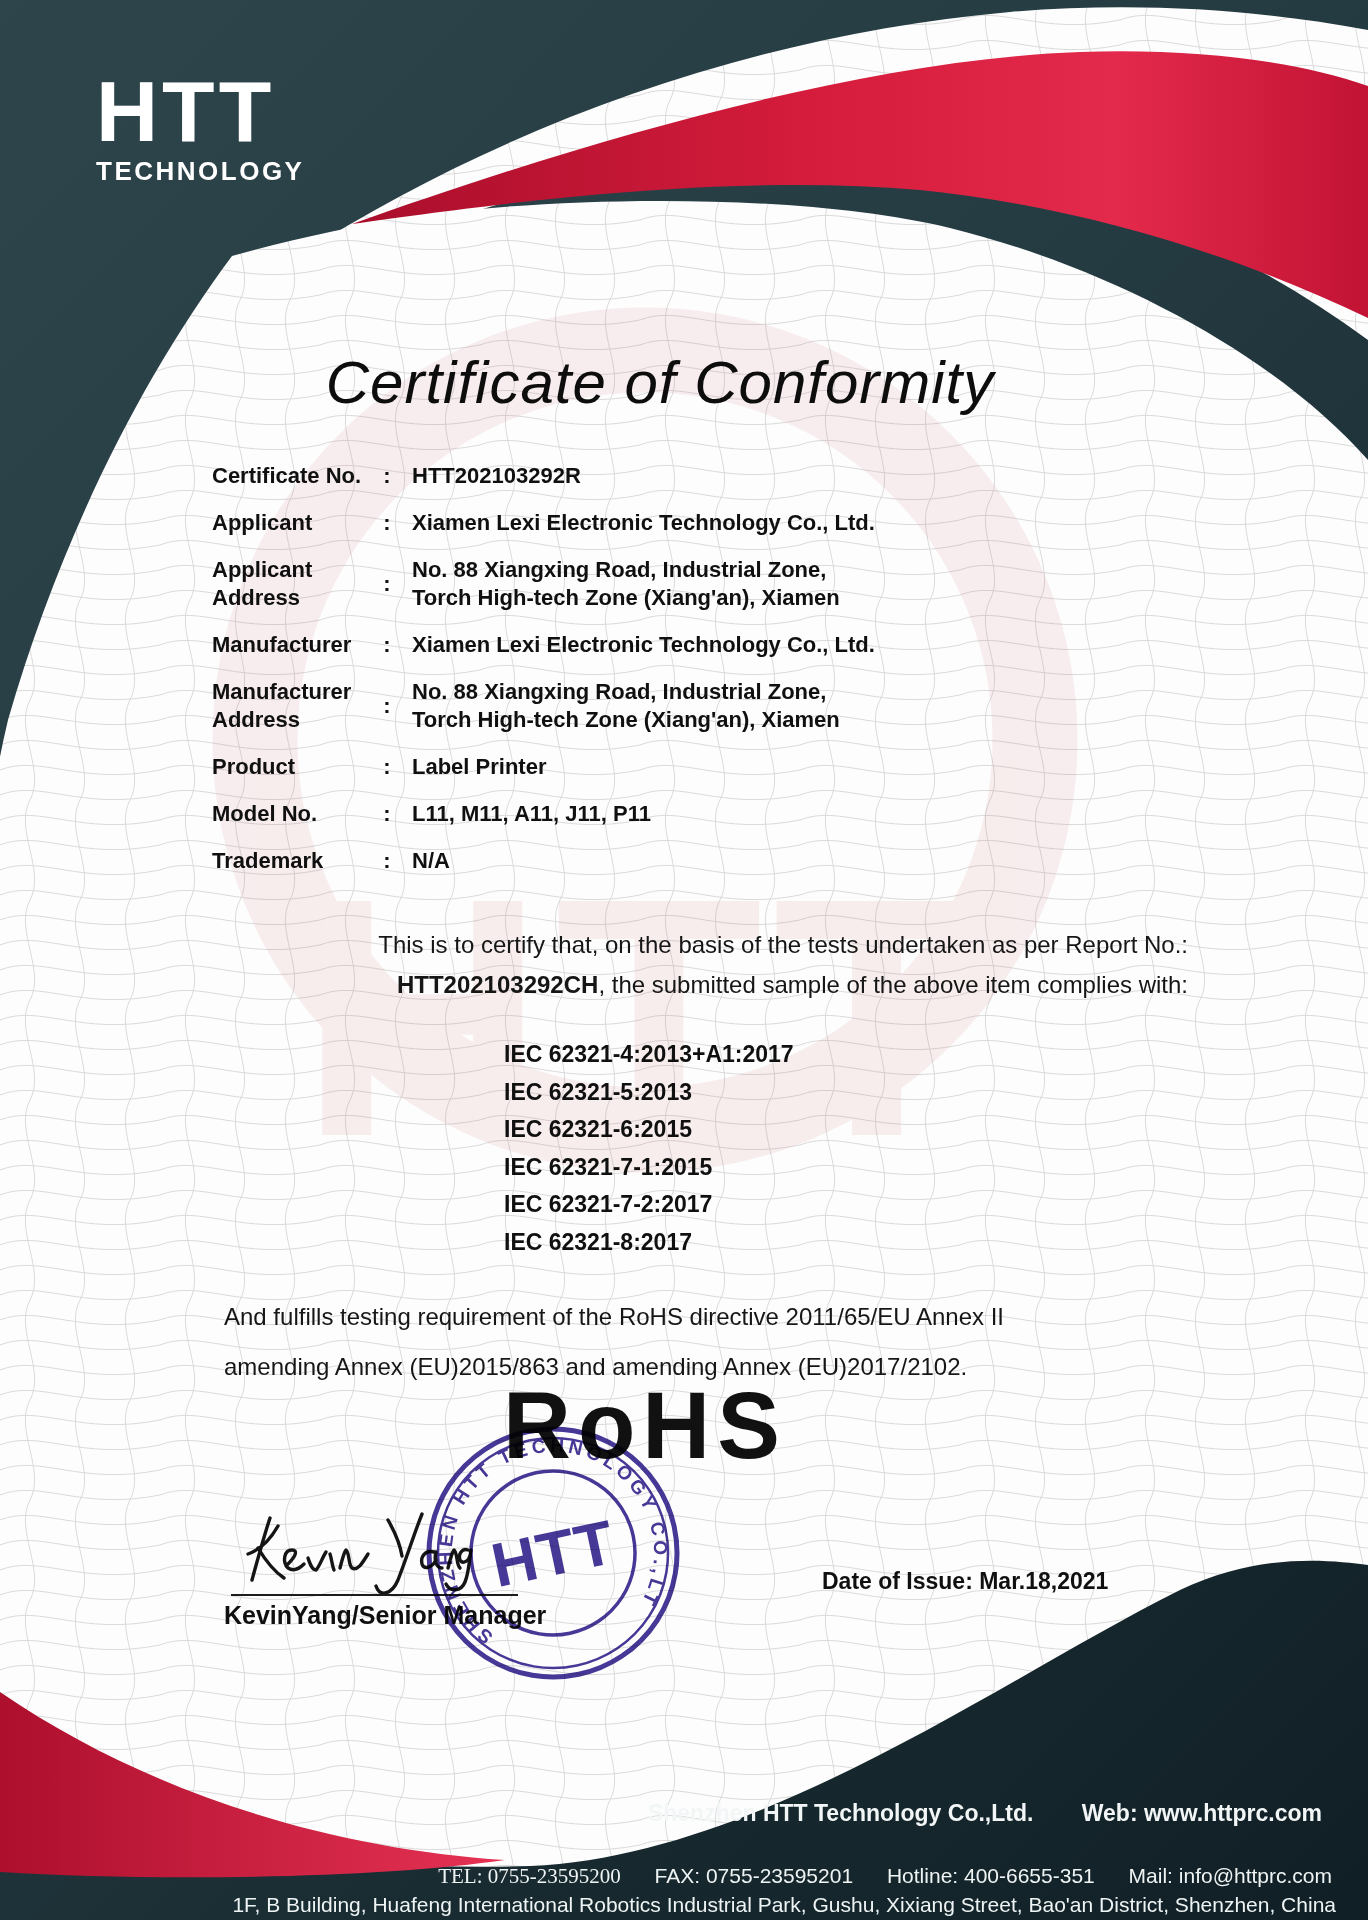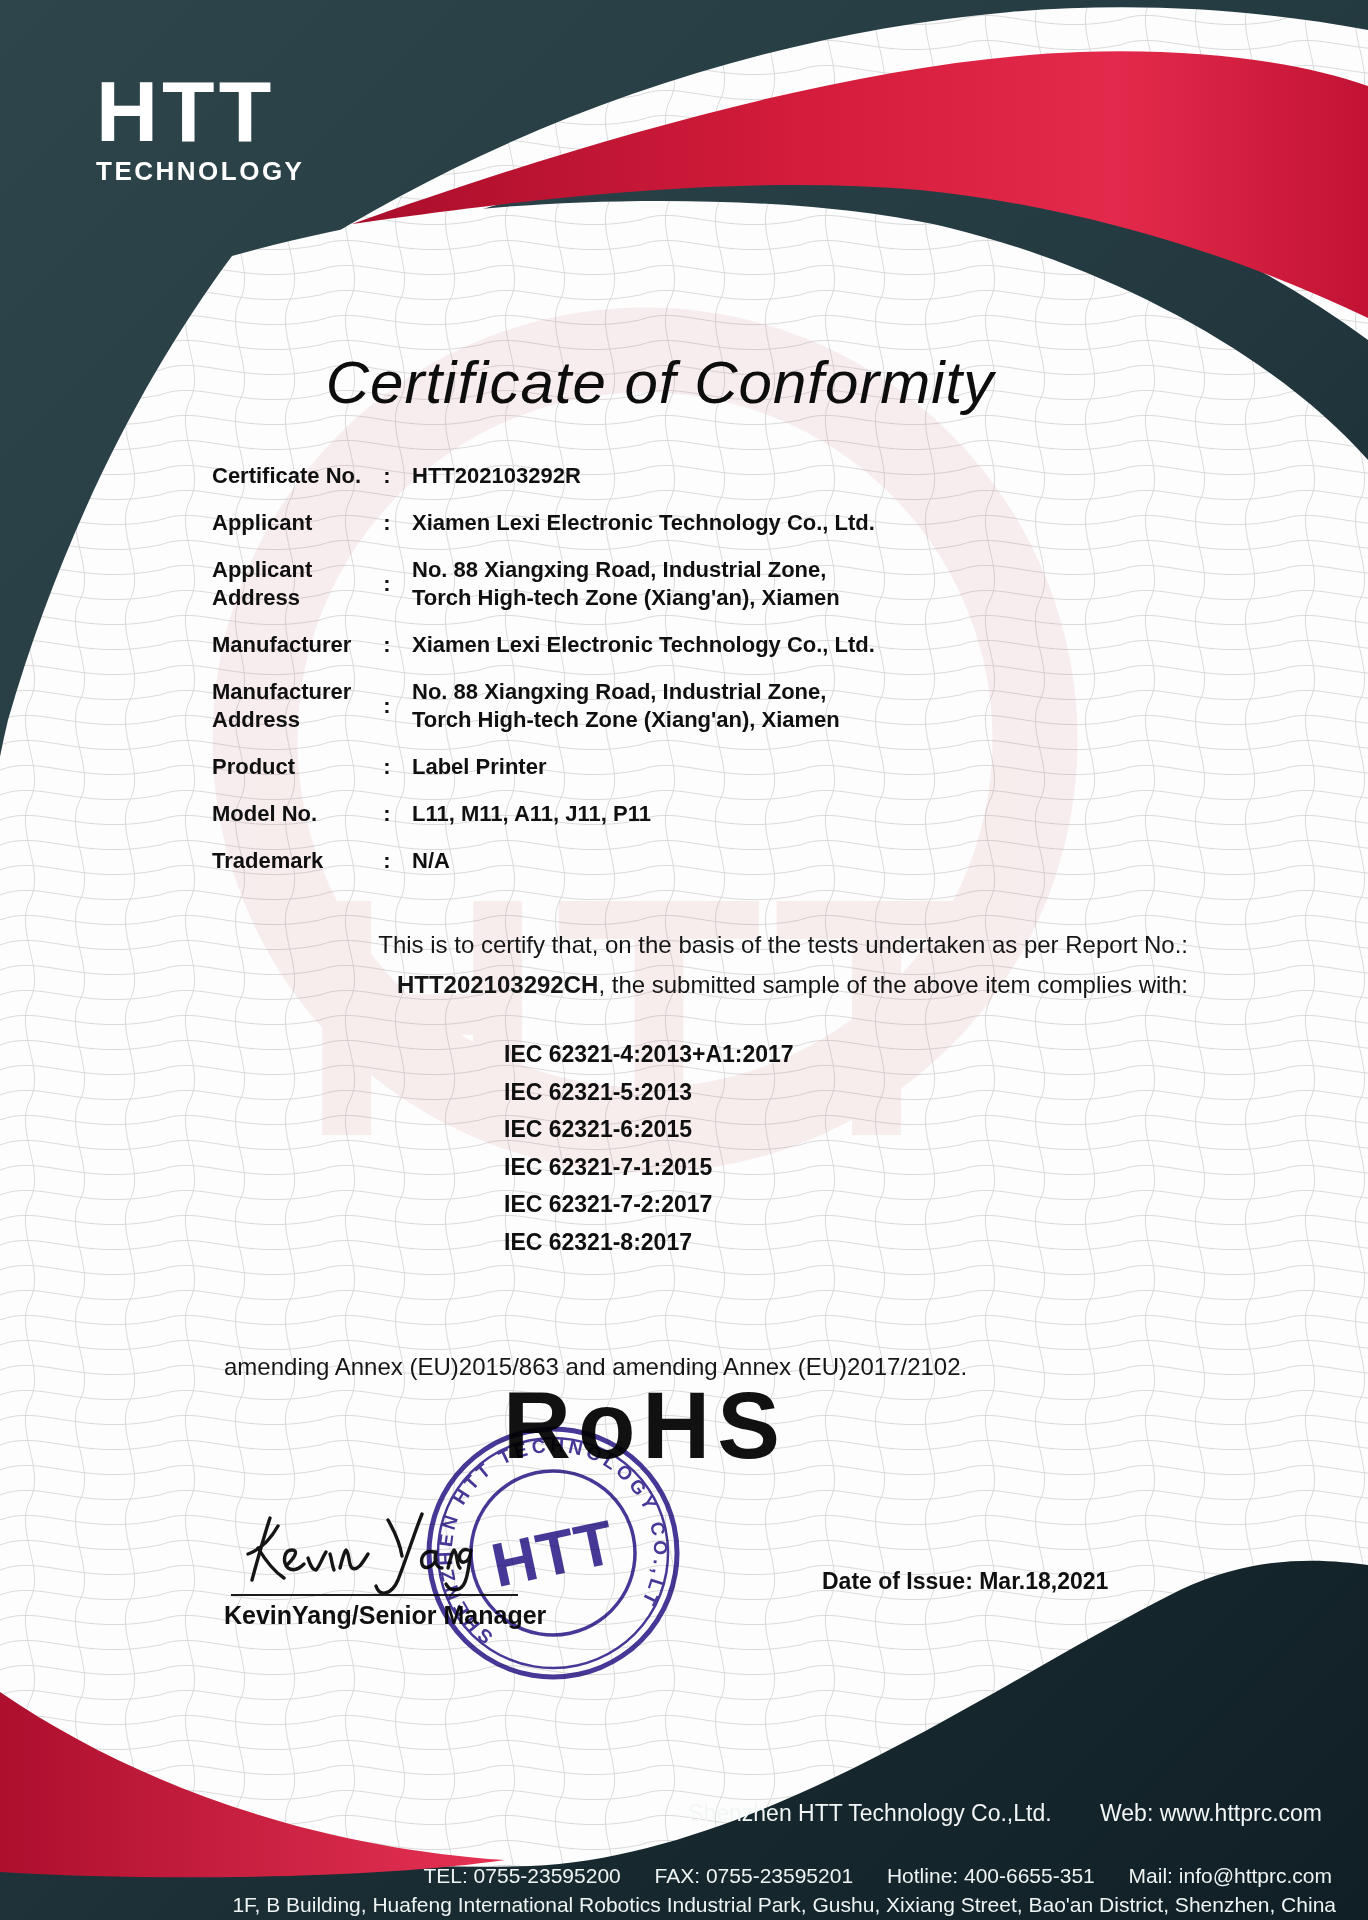--- a/index.html
+++ b/index.html
@@ -40,25 +40,25 @@
   .sig-script{position:absolute;left:238px;top:1506px;z-index:2;}
   .sig-line{position:absolute;left:231px;top:1594px;width:287px;height:2px;background:#1c1c1c;z-index:2;}
   .signer{position:absolute;left:224px;top:1601px;z-index:2;font-size:25px;font-weight:700;color:#101010;}
 
   .stamp{position:absolute;left:418px;top:1418px;z-index:3;transform:rotate(-12deg);
          mix-blend-mode:multiply;opacity:.93;}
 
   .date-issue{position:absolute;left:822px;top:1568px;z-index:2;font-size:23px;font-weight:700;color:#101010;}
 
   
-  .foot-company{position:absolute;right:46px;top:1800px;z-index:2;color:#f2f6f6;font-size:23px;font-weight:400;}
+  .foot-company{position:absolute;right:46px;top:1800px;z-index:2;color:#f2f6f6;font-size:23px;font-weight:700;}
   .foot-company .gap{margin-left:42px;}
   .foot-contact{position:absolute;right:36px;top:1864px;z-index:2;color:#eef3f3;font-size:21px;font-weight:400;}
   .foot-contact span{margin-left:28px;}
-  .foot-contact span:first-child{margin-left:7px;}
+  .foot-contact span:first-child{margin-left:7px;font-family:Liberation Serif, serif;}
   .foot-address{position:absolute;right:32px;top:1893px;z-index:2;color:#eef3f3;font-size:21px;font-weight:400;text-align:right;}
 </style>
 </head>
 <body>
 
 <div class="page">
 
   <svg class="bg" width="1368" height="1920" viewBox="0 0 1368 1920">
     <defs>
       <pattern id="guil" width="160" height="100" patternUnits="userSpaceOnUse">
@@ -188,21 +188,21 @@
   <div class="standards">
     <div>IEC 62321-4:2013+A1:2017</div>
     <div>IEC 62321-5:2013</div>
     <div>IEC 62321-6:2015</div>
     <div>IEC 62321-7-1:2015</div>
     <div>IEC 62321-7-2:2017</div>
     <div>IEC 62321-8:2017</div>
   </div>
 
   <p class="directive">
-    <br>
+    <span>And fulfills testing requirement of the RoHS directive 2011/65/EU Annex II</span><br>
     <span>amending Annex (EU)2015/863 and amending Annex (EU)2017/2102.</span>
   </p>
 
   <div class="rohs">RoHS</div>
 
   <svg class="sig-script" width="235" height="92" viewBox="0 0 235 92" role="img" aria-label="Kevin Yang">
     <g fill="none" stroke="#151515" stroke-width="3.4" stroke-linecap="round" stroke-linejoin="round">
       <path d="M14 74 C20 52 26 30 32 12"></path>
       <path d="M10 48 C22 44 32 34 40 20"></path>
       <path d="M20 42 C26 52 34 64 46 72"></path>

